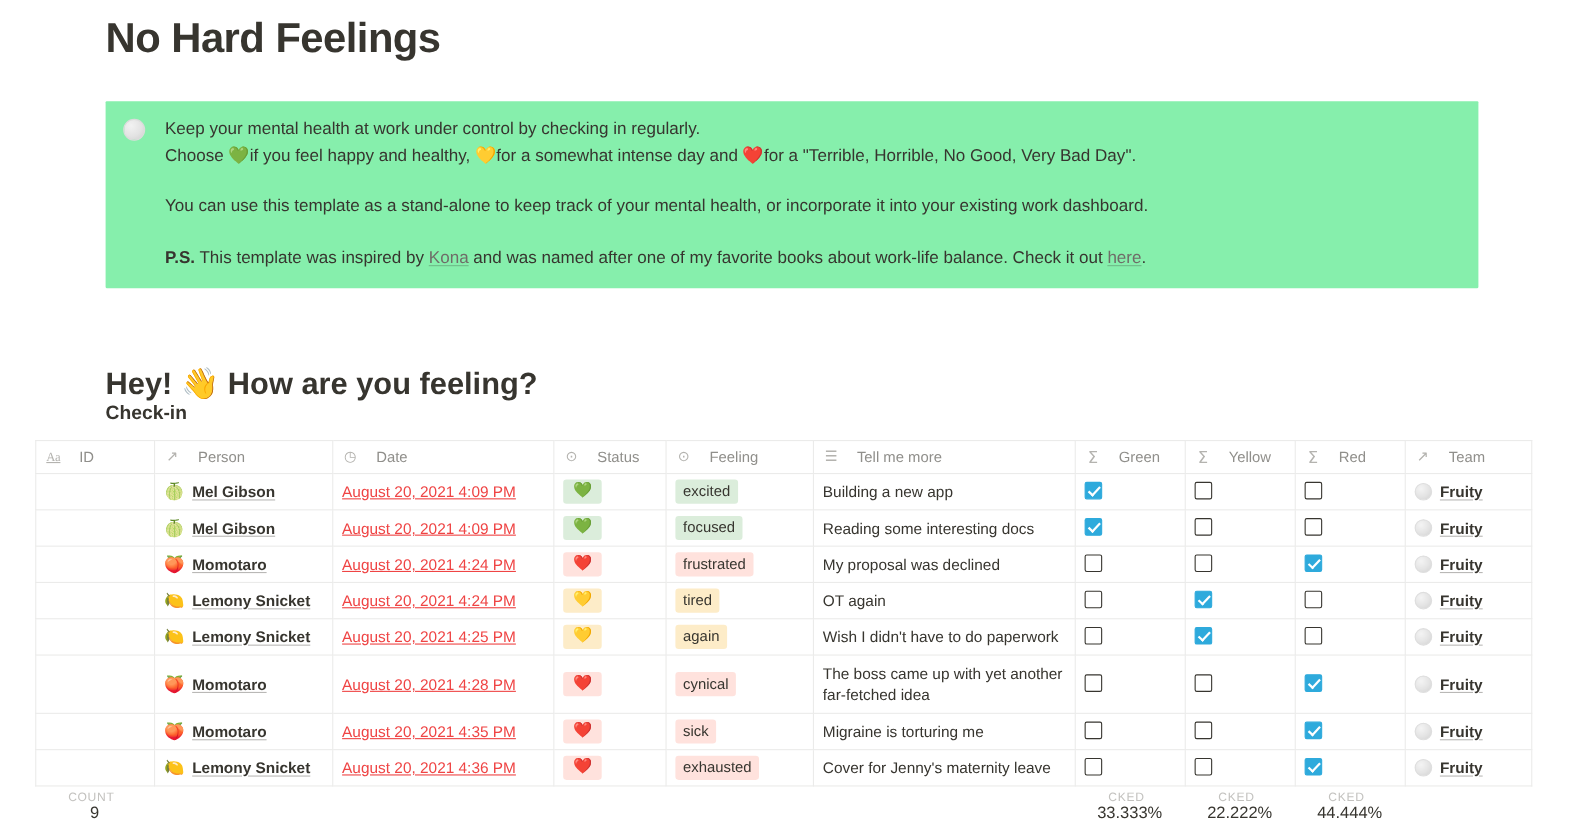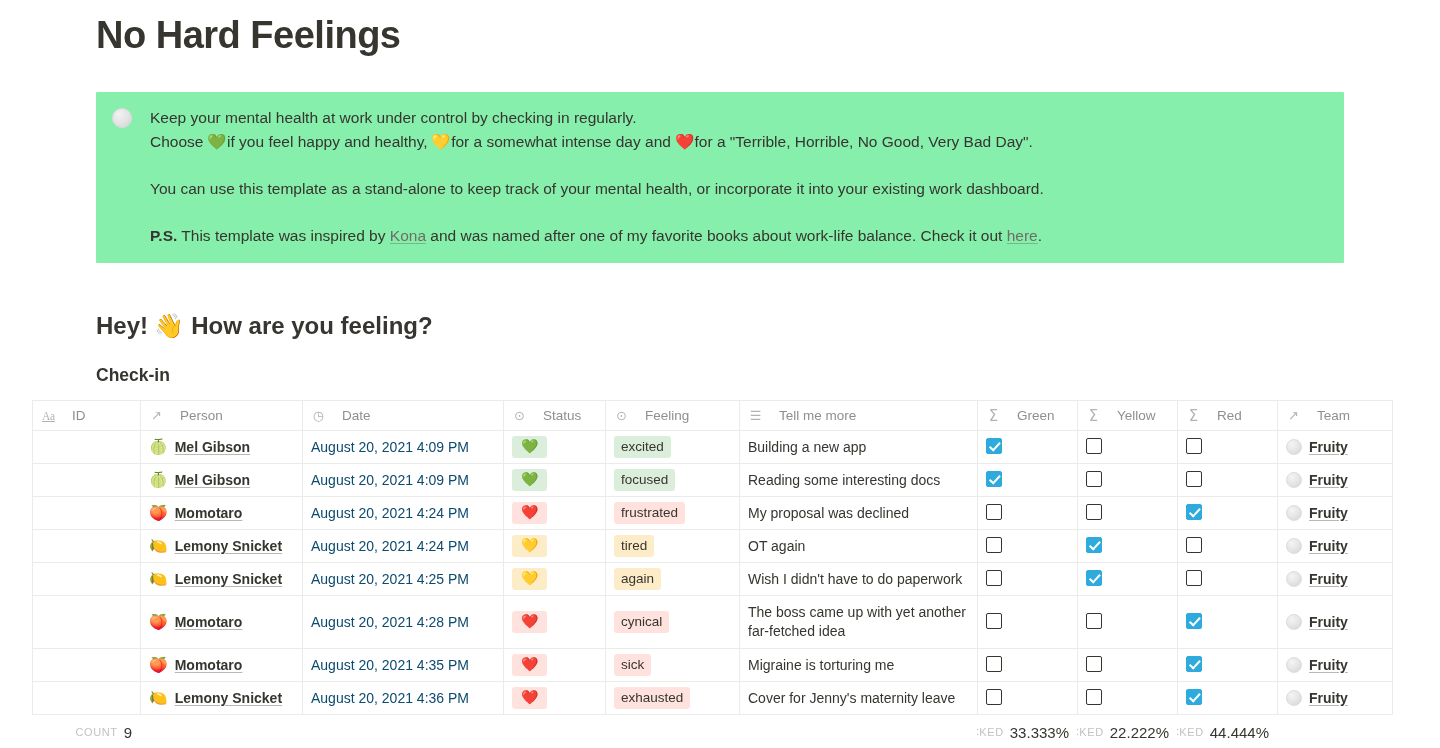--- a/index.html
+++ b/index.html
@@ -69,22 +69,22 @@
     text-decoration-color: rgba(55,53,47,0.3);
     text-underline-offset: 3px;
     cursor: pointer;
   }
   .doc-ico { font-family: "DejaVu Sans", sans-serif; opacity: .75; }
   .arrow-ico { font-family: "DejaVu Sans", sans-serif; color: #5c5a55; }
 
   
   .h-section {
     position: absolute;
-    left: 96px; top: 312px;
-    font-size: 24px;
+    left: 96px; top: 332px;
+    font-size: 28px;
     font-weight: bold;
     color: #37352f;
   }
   .h-db {
     position: absolute;
     left: 96px; top: 365px;
     font-size: 17.5px;
     font-weight: bold;
     color: #37352f;
   }
@@ -149,21 +149,21 @@
   .relname {
     font-weight: bold;
     font-size: 14px;
     color: #37352f;
     text-decoration: underline;
     text-decoration-color: rgba(55,53,47,0.35);
     text-underline-offset: 2px;
     white-space: nowrap;
     cursor: pointer;
   }
-  .date-txt { color: #0c4a6e; font-size: 14px; white-space: nowrap; }
+  .date-txt { color: #ef4444; font-size: 14px; white-space: nowrap; text-decoration: underline; }
   .note-txt { color: #37352f; font-size: 14px; line-height: 19px; }
 
   .chip {
     display: inline-block;
     padding: 2px 7px 3px 7px;
     border-radius: 3px;
     font-size: 13.5px;
     line-height: 17px;
     color: #37352f;
     max-width: 100%;
@@ -207,20 +207,21 @@
     font-size: 14px;
   }
   .sumcell {
     height: 32px;
     display: flex;
     align-items: center;
     justify-content: flex-end;
     padding: 0 8px;
     overflow: hidden;
     white-space: nowrap;
+    flex-direction: column;
   }
   .sum-label {
     font-size: 11px;
     letter-spacing: 0.6px;
     color: #c3c2bf;
     text-transform: uppercase;
     margin-right: 6px;
   }
   .sum-value {
     font-size: 15px;

